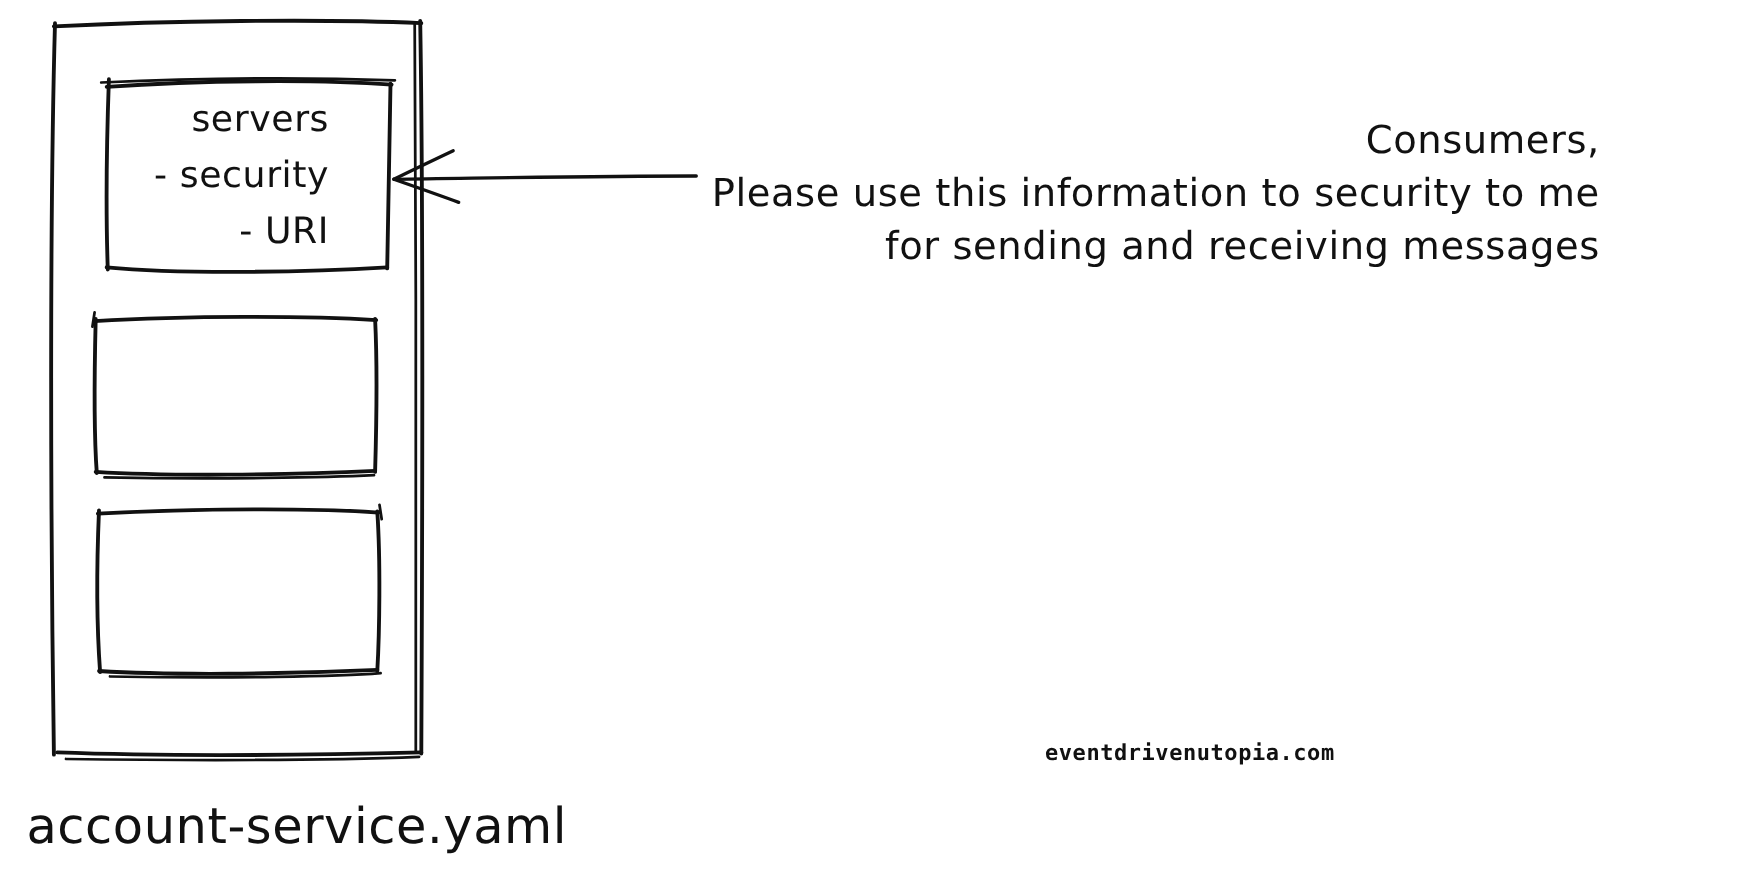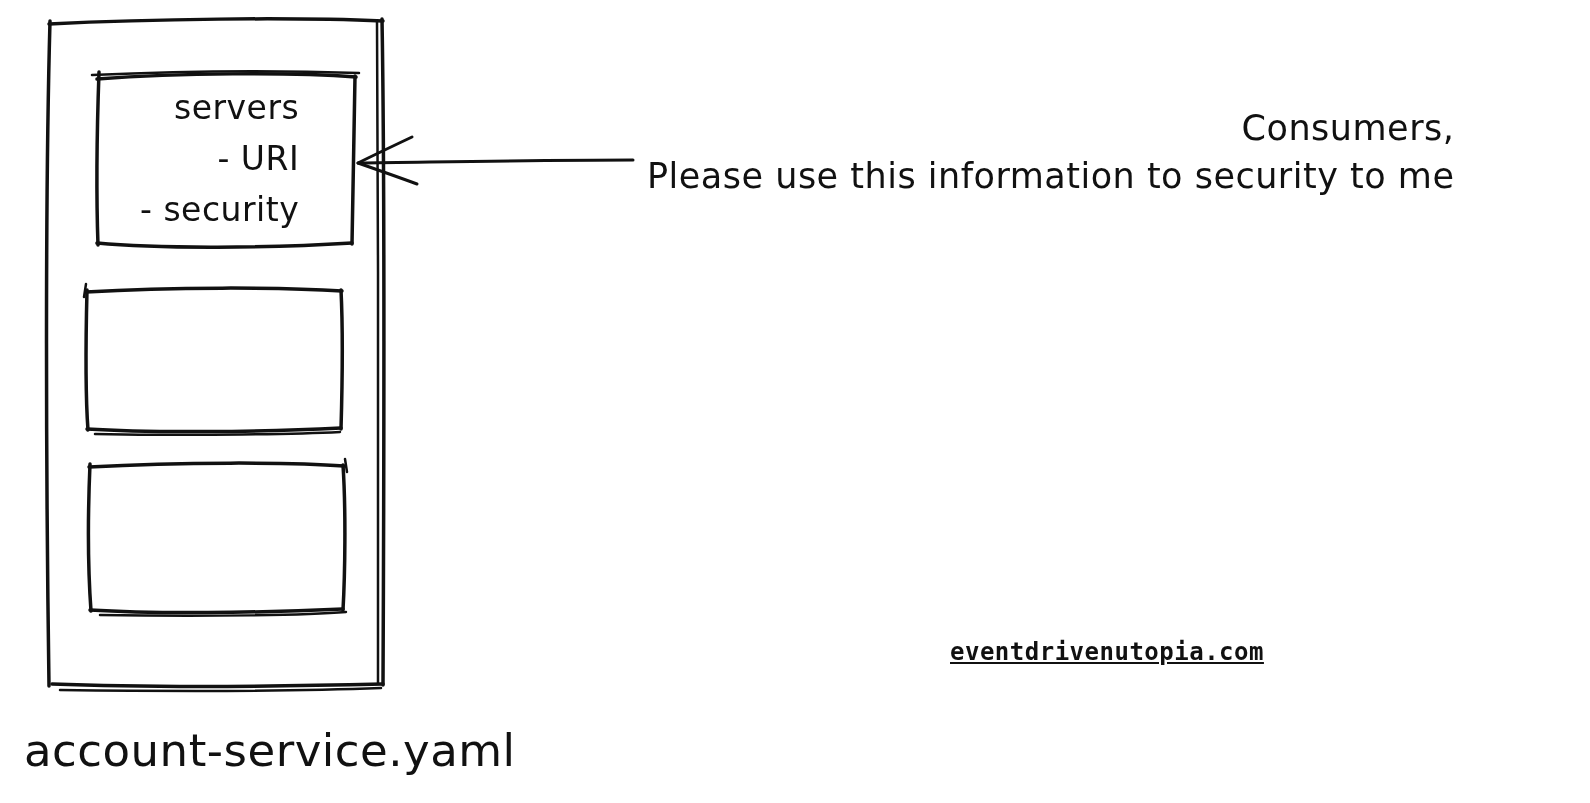--- a/index.html
+++ b/index.html
@@ -28,27 +28,26 @@
   }
   .servers-text .title { padding-left: 10px; }
 
   .annotation {
     position: absolute; left: 647px; top: 104px;
     font-size: 35px; line-height: 48px;
     white-space: nowrap;
   }
 
   .watermark {
-    position: absolute; left: 950px; top: 638px;
+    position: absolute; left: 950px; top: 672px;
     font-family: "DejaVu Sans Mono", monospace;
     font-weight: bold;
-    font-size: 24px;
+    font-size: 20px;
     letter-spacing: 0.5px;
     white-space: nowrap;
-    text-decoration: underline;
   }
 
   .file-label {
     position: absolute; left: 24px; top: 724px;
     font-size: 45px;
     white-space: nowrap;
   }
 </style>
 </head>
 <body>
@@ -94,26 +93,27 @@
 
     <g>
       <path stroke-width="3" d="M 633 160 C 540 160 440 162 359 163"></path>
       <path stroke-width="3" d="M 412 137 C 393 146 374 155 358 163"></path>
       <path stroke-width="3" d="M 358 163 C 378 170 398 177 417 184"></path>
     </g>
   </svg>
 
   <div class="servers-text hand">
     <div class="title">servers</div>
+    <div>- security</div>
     <div>- URI</div>
-    <div>- security</div>
   </div>
 
   <div class="annotation hand">
     <div>Consumers,</div>
     <div>Please use this information to security to me</div>
+    <div>for sending and receiving messages</div>
   </div>
 
   <div class="watermark">eventdrivenutopia.com</div>
 
   <div class="file-label hand">account-service.yaml</div>
 
 </div>
 
 </body></html>

